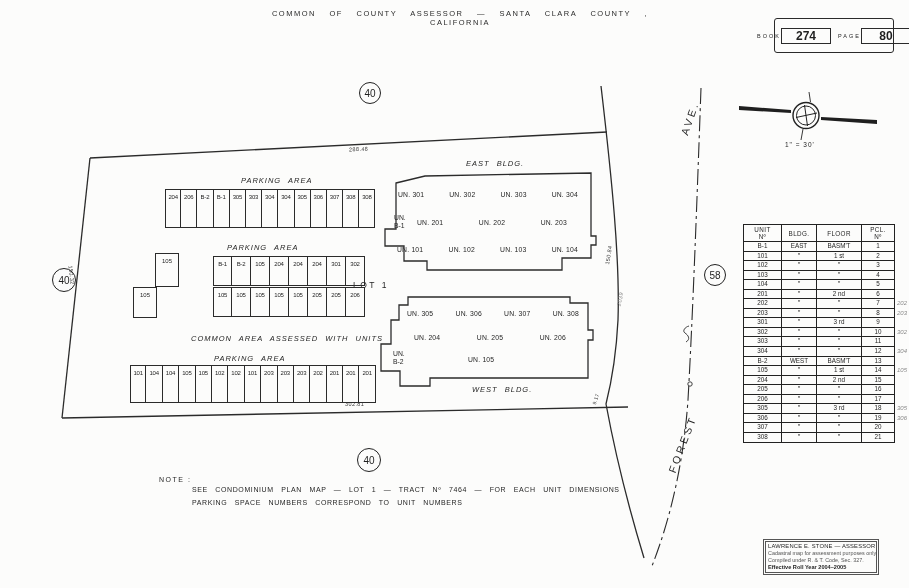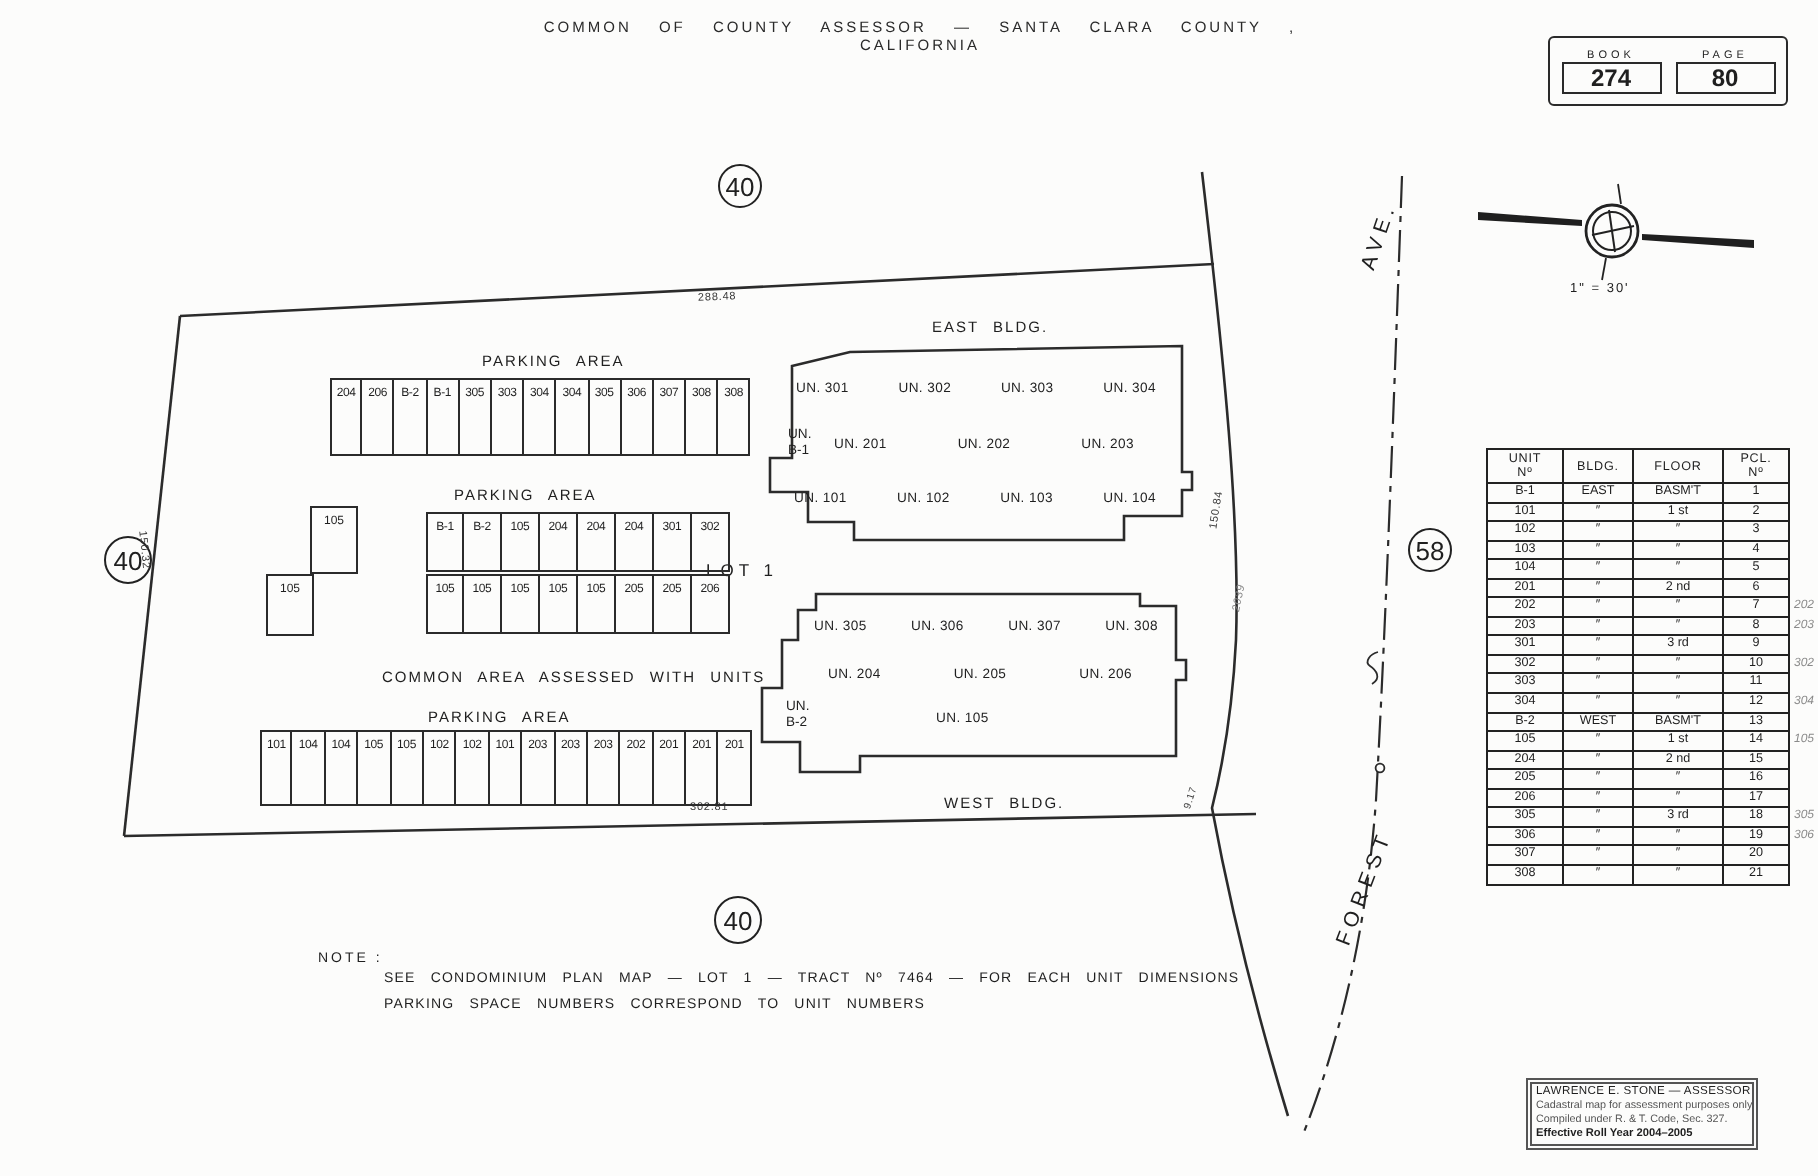--- a/index.html
+++ b/index.html
@@ -6,31 +6,31 @@
   .canvas{position:relative;width:909px;height:588px;background:#fcfcfb;overflow:hidden;
           font-family:"Liberation Sans",sans-serif;color:#1f1f1f;}
   .abs{position:absolute;}
   .map-svg{position:absolute;left:0;top:0;pointer-events:none;}
   
   .hdr{left:250px;top:9px;width:420px;text-align:center;font-size:7.5px;letter-spacing:1.5px;word-spacing:10px;color:#2a2a2a;}
   .title{left:264px;top:111px;font-size:9px;letter-spacing:1.3px;word-spacing:8px;}
   
   .bookpage{left:774px;top:18px;width:120px;height:35px;border:1.6px solid #2a2a2a;border-radius:3px;
             display:flex;align-items:center;justify-content:center;gap:7px;box-sizing:border-box;}
-  .bp-slot{display:flex;flex-direction:column;align-items:center;}
+  .bp-slot{display:flex;flex-direction:row;align-items:center;}
   .bp-label{font-size:5.5px;letter-spacing:2px;line-height:6px;}
   .bp-value{border:1.4px solid #2a2a2a;width:48px;text-align:center;font-size:12px;font-weight:bold;line-height:14px;}
   
-  .circle{border:1.4px solid #222;border-radius:50%;display:flex;align-items:center;justify-content:center;font-size:13px;}
+  .circle{border:1.4px solid #222;border-radius:50%;display:flex;align-items:center;justify-content:center;font-size:10px;}
   .c-top{left:359px;top:82px;width:20px;height:20px;}
   .c-left{left:52px;top:268px;width:22px;height:22px;}
   .c-bottom{left:357px;top:448px;width:22px;height:22px;}
   .c-street{left:704px;top:264px;width:20px;height:20px;background:#fcfcfb;}
   
-  .lbl{font-size:7.5px;letter-spacing:1px;word-spacing:4px;white-space:nowrap;}
+  .lbl{font-size:7.5px;letter-spacing:1px;word-spacing:4px;white-space:nowrap;font-style:italic;}
   .lot{left:353px;top:280px;font-size:8.5px;letter-spacing:2.5px;}
   .unit-row{display:flex;justify-content:space-between;font-size:6.8px;letter-spacing:.2px;white-space:nowrap;}
   .bsmt{display:flex;flex-direction:column;font-size:6.8px;line-height:7.5px;}
   
   .stall-row{display:flex;}
   .stall{box-sizing:border-box;border:1px solid #2b2b2b;border-left:none;display:flex;justify-content:center;
          padding-top:4px;font-size:6px;letter-spacing:-.2px;}
   .stall:first-child{border-left:1px solid #2b2b2b;}
   .row-top .stall{width:16.2px;height:39px;}
   .row-mid .stall{width:19px;height:30px;}
@@ -162,21 +162,21 @@
       <span>UN. 206</span>
     </div>
   <div class="abs bsmt" style="left:393px;top:350px;">
     <span>UN.</span>
     <span>B-2</span>
   </div>
   <div class="abs unit-row" style="left:468px;top:356px;width:40px;">
 
   <span>UN. 105</span>
     </div>
-  <div class="abs lbl" style="left:472px;top:397px;">WEST BLDG.</div>
+  <div class="abs lbl" style="left:472px;top:385px;">WEST BLDG.</div>
 
   <div class="abs lbl" style="left:241px;top:176px;">PARKING AREA</div>
   <div class="abs stall-row row-top" style="left:165px;top:189px;">
 
   <div class="stall">204</div>
       <div class="stall">206</div>
       <div class="stall">B-2</div>
       <div class="stall">B-1</div>
       <div class="stall">305</div>
       <div class="stall">303</div>

